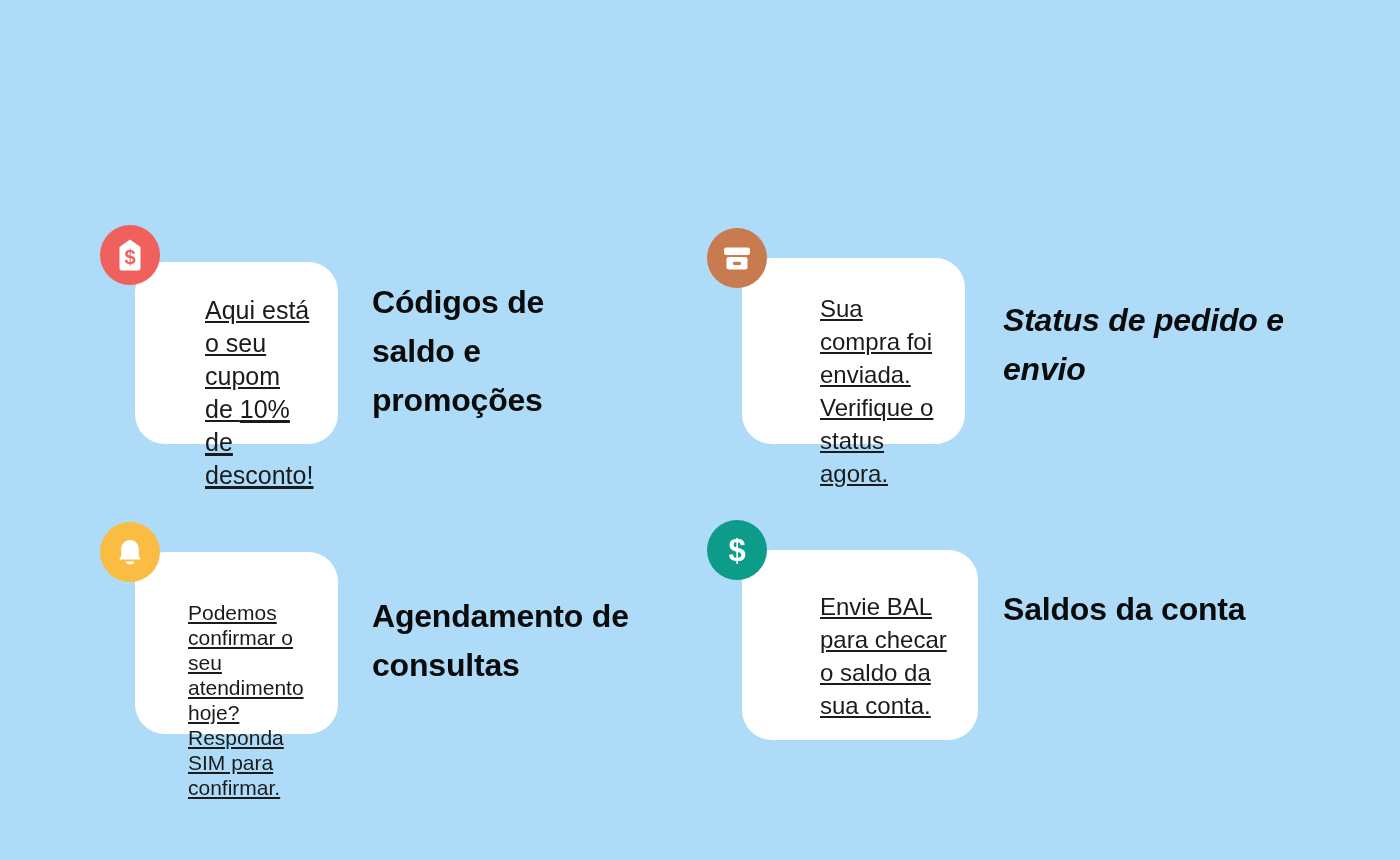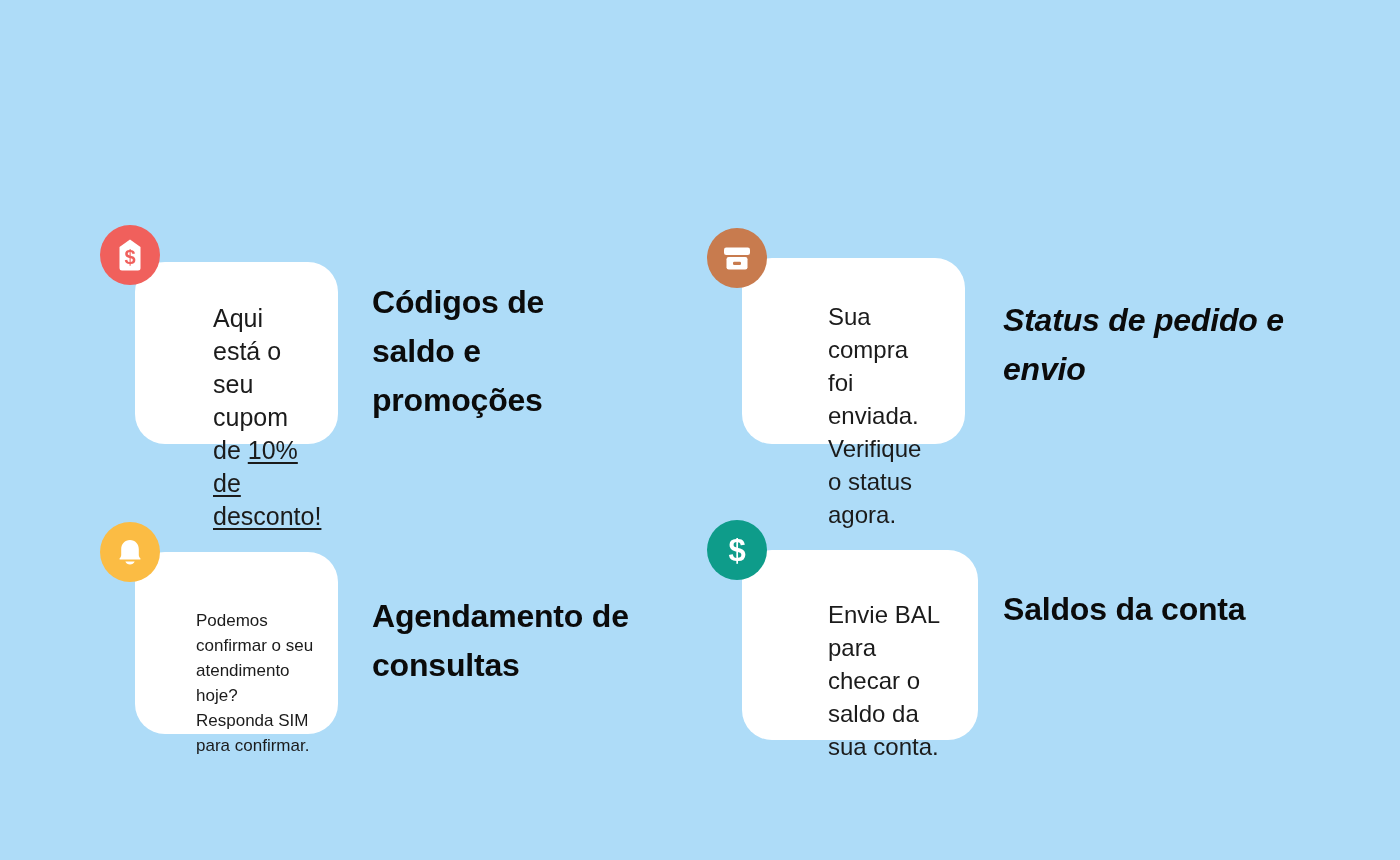--- a/index.html
+++ b/index.html
@@ -66,27 +66,28 @@
     border-radius: 30px;
     box-sizing: border-box;
   }
 
   .r1c1 .bubble { left: 35px;  top: 37px;  width: 203px; height: 182px; padding: 32px 26px 0 70px; }
   .r1c2 .bubble { left: 35px;  top: 30px;  width: 223px; height: 186px; padding: 34px 22px 0 78px; }
   .r2c1 .bubble { left: 35px;  top: 30px;  width: 203px; height: 182px; padding: 48px 16px 0 53px; }
   .r2c2 .bubble { left: 35px;  top: 30px;  width: 236px; height: 190px; padding: 40px 20px 5px 78px; }
 
   .bubble-text {
-    margin: 8px;
+    margin: 0;
     color: #1b1b1b;
     font-weight: 400;
+    text-decoration: underline;
   }
   .r1c1 .bubble-text { font-size: 25px; line-height: 33px; }
   .r1c2 .bubble-text { font-size: 24px; line-height: 33px; }
-  .r2c1 .bubble-text { font-size: 17px; line-height: 25px; }
+  .r2c1 .bubble-text { font-size: 21px; line-height: 25px; }
   .r2c2 .bubble-text { font-size: 24px; line-height: 33px; }
 
   .bubble-text .underlined {
     text-decoration: underline;
     text-underline-offset: 3px;
     text-decoration-thickness: 2px;
   }
 
   
   .icon-badge {

